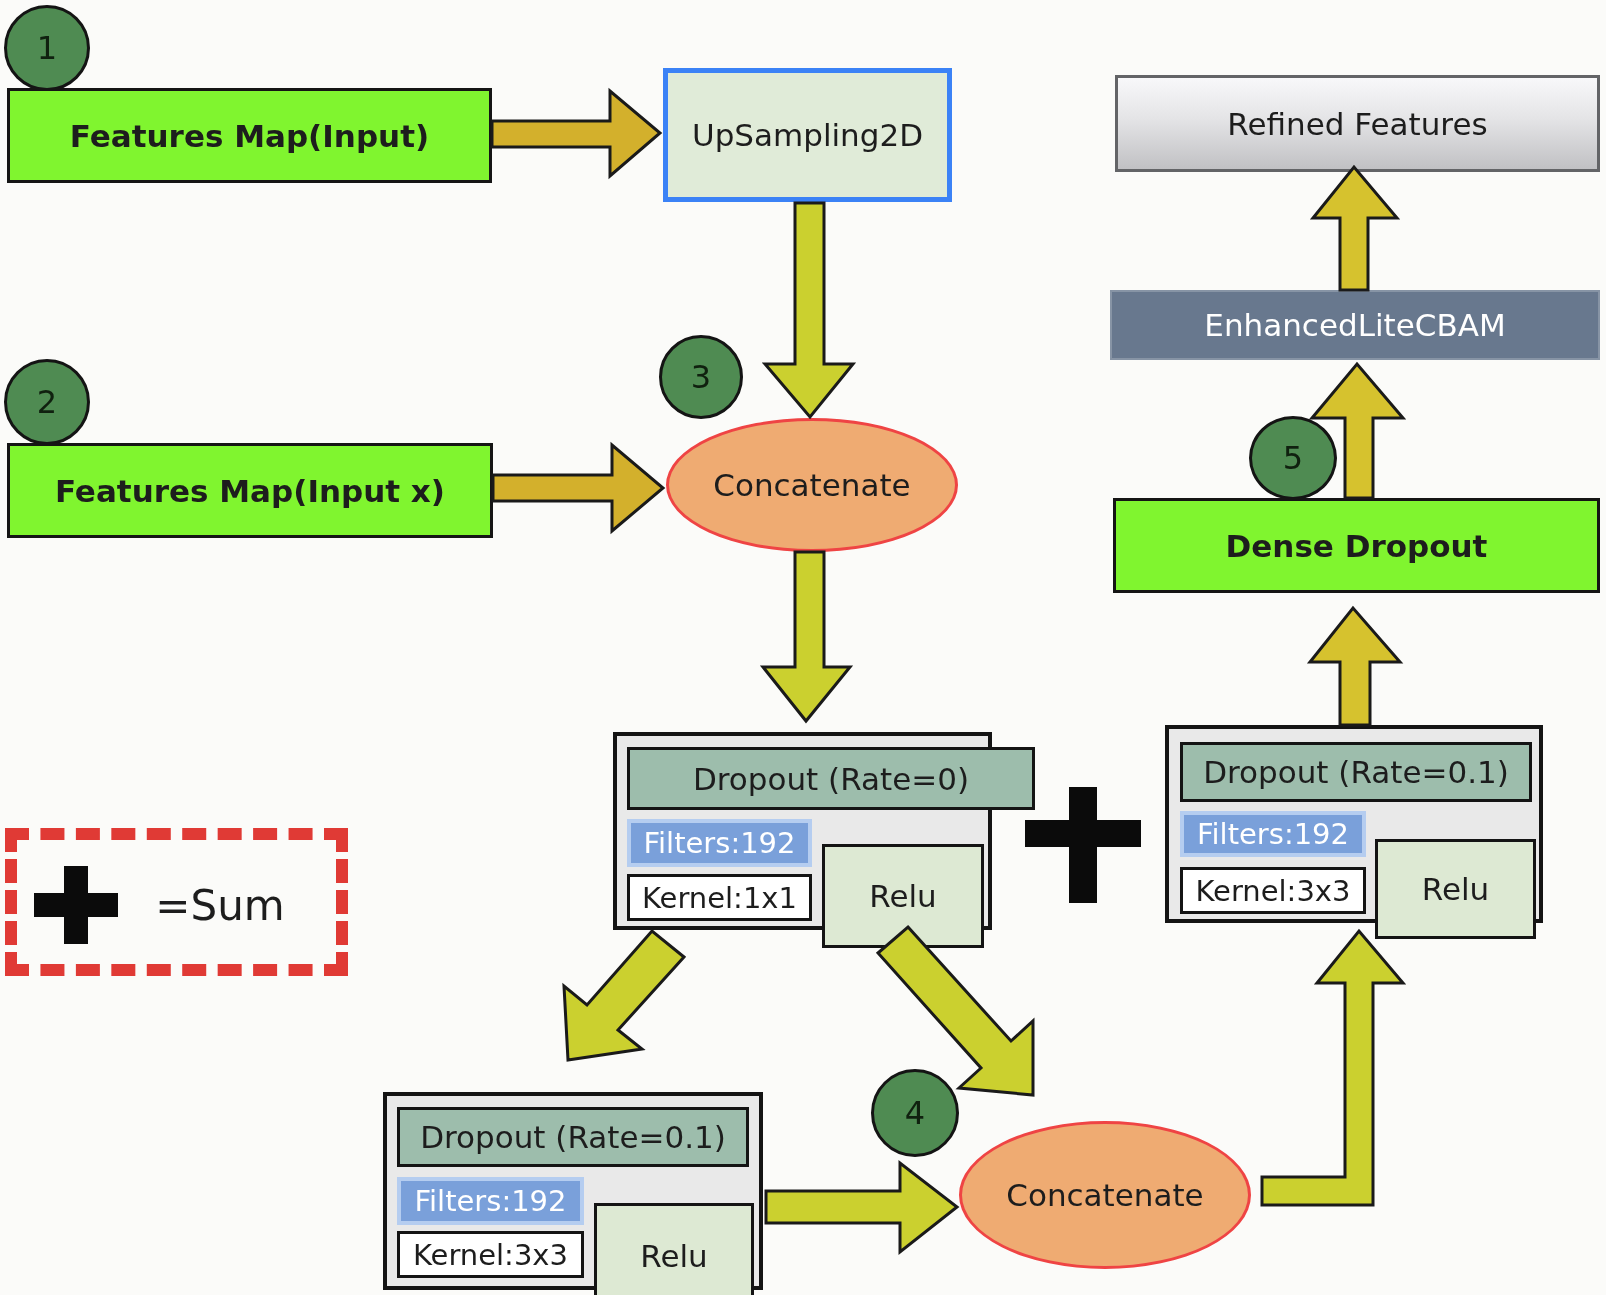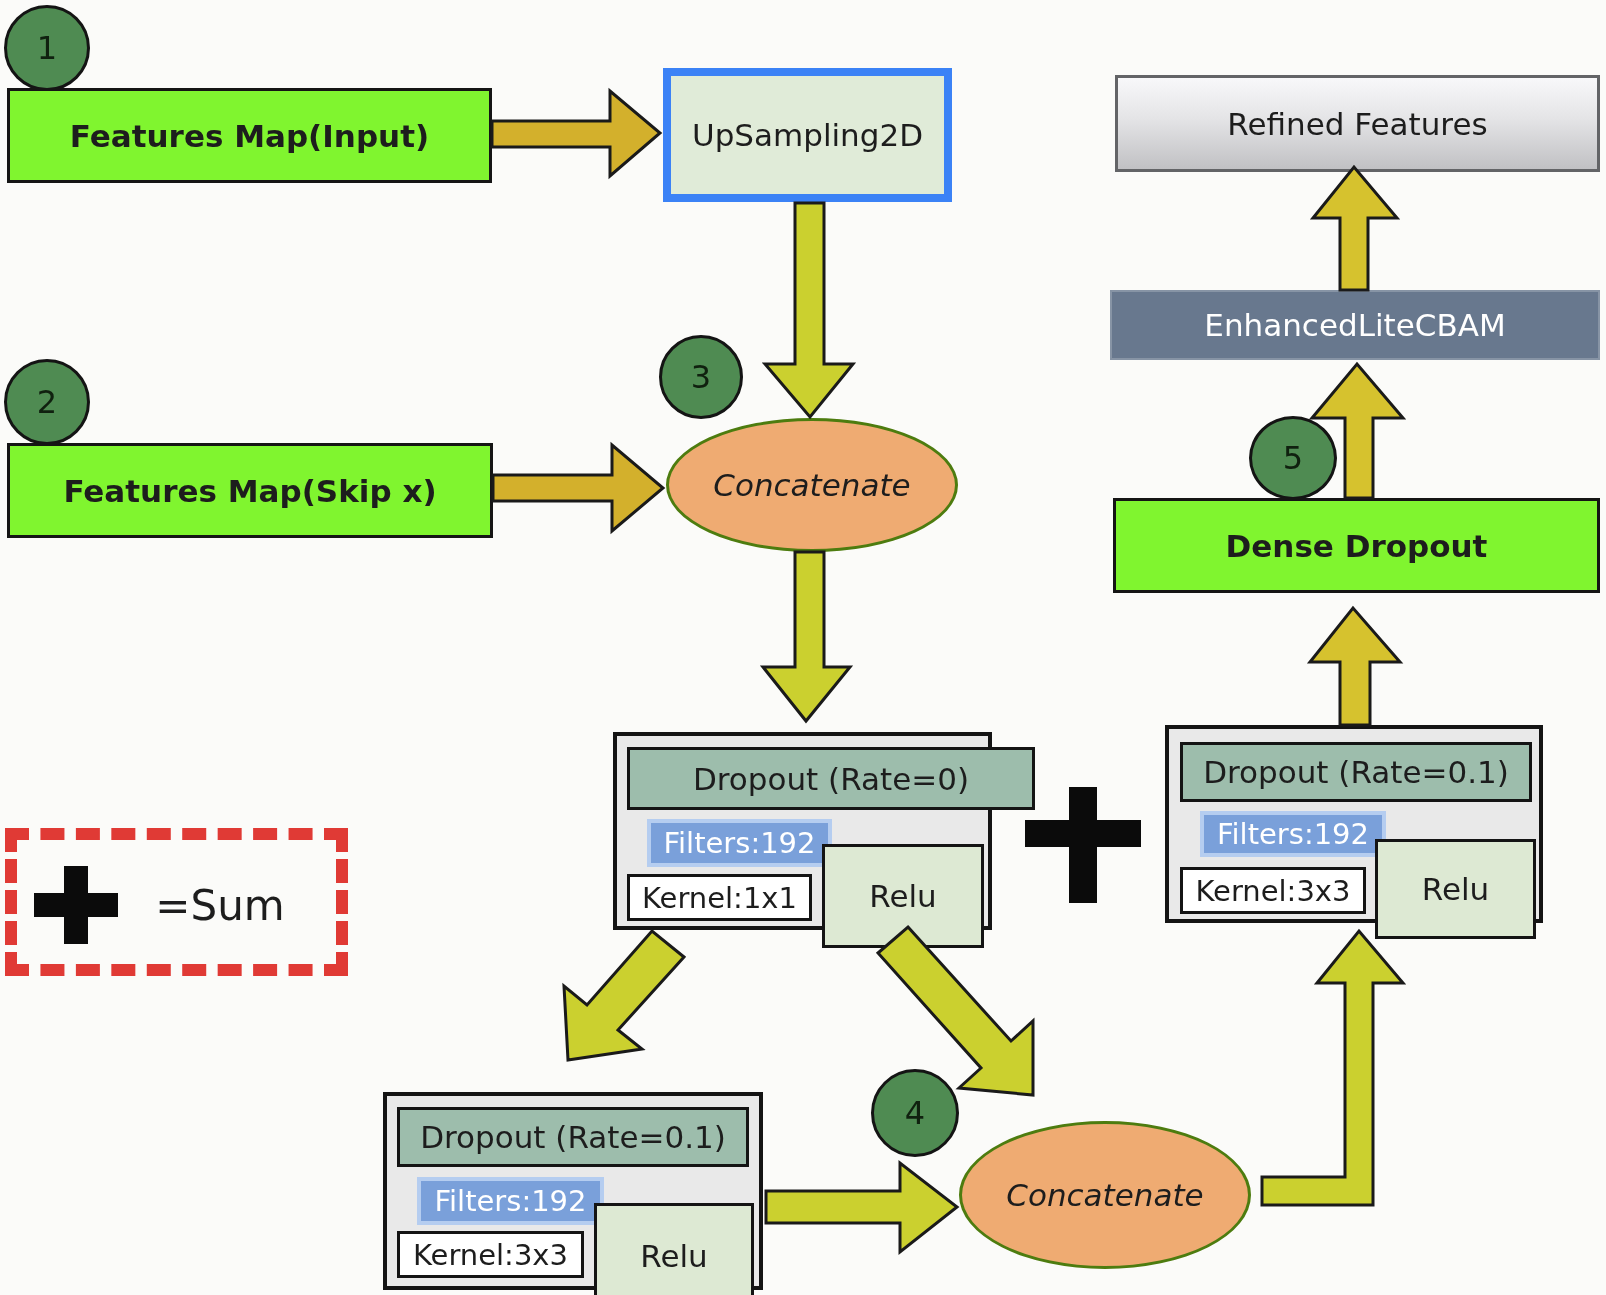--- a/index.html
+++ b/index.html
@@ -6,29 +6,29 @@
   #canvas{
     position:relative;width:1606px;height:1295px;overflow:hidden;
     background:var(--bg,#fbfbf9);
     font-family:"DejaVu Sans","Liberation Sans",sans-serif;
     color:#1d1d1d;
   }
   .abs{position:absolute;box-sizing:border-box;}
   .center{display:flex;align-items:center;justify-content:center;text-align:center;}
   .node{z-index:2;font-size:31px;}
   .green-box{background:var(--bright-green,#80f52f);border:3px solid #151515;font-weight:bold;}
-  .upsample-box{background:var(--upsampling-fill,#e0ebd8);border:8px solid #3b82f6;}
-  .ellipse{background:var(--concatenate-orange,#efab72);border:3px solid #4d7c0f;border-radius:50%;font-style:italic;}
+  .upsample-box{background:var(--upsampling-fill,#e0ebd8);border:5px solid #3b82f6;}
+  .ellipse{background:var(--concatenate-orange,#efab72);border:3px solid #ef4444;border-radius:50%;}
   .step-circle{
     z-index:1;background:var(--step-circle-green,#4f8b52);border:3px solid #141414;
     border-radius:50%;font-size:32px;color:#10210f;
   }
   .dropout-outer{background:var(--dropout-panel-gray,#e9e9e9);border:4px solid #141414;}
   .dropout-header{background:var(--dropout-header-sage,#9dbdac);border:3px solid #141414;font-size:31px;}
-  .chip-filters{background:var(--filters-blue,#7aa0da);border:4px solid #b5cdf0;color:#ffffff;font-size:29px;margin-left:20px;}
+  .chip-filters{background:var(--filters-blue,#7aa0da);border:4px solid #b5cdf0;color:#ffffff;font-size:29px;}
   .chip-kernel{background:#ffffff;border:3px solid #141414;font-size:29px;}
   .chip-relu{background:var(--relu-green,#dde9d3);border:3px solid #141414;font-size:31px;margin-top:22px;}
   .cbam-box{background:var(--cbam-slate,#68788e);border:2px solid #8794a5;color:#ffffff;font-size:31px;}
   .refined-box{
     background:linear-gradient(180deg,#f8f8fa 0%,#e4e4e6 45%,#c1c1c4 100%);
     border:3px solid #636467;font-size:31px;
   }
   .plus-shape{z-index:2;}
   .plus-shape .bar{position:absolute;background:#0b0b0b;}
   .legend-frame{
@@ -47,21 +47,21 @@
 
 <div id="canvas" style="--bg: #fbfbf9; --bright-green: #80f52f; --step-circle-green: #4f8b52; --upsampling-fill: #e0ebd8; --concatenate-orange: #efab72; --dropout-panel-gray: #e9e9e9; --dropout-header-sage: #9dbdac; --filters-blue: #7aa0da; --relu-green: #dde9d3; --cbam-slate: #68788e; --arrow-gold: #d3b02c; --arrow-yellow-green: #cbd02f; --arrow-gold-right: #d6c22e; --legend-dash-red: #e03a35;">
 
   <div class="abs center step-circle" style="left:4px;top:5px;width:86px;height:86px;">1</div>
   <div class="abs center step-circle" style="left:4px;top:359px;width:86px;height:86px;">2</div>
   <div class="abs center step-circle" style="left:659px;top:335px;width:84px;height:84px;">3</div>
   <div class="abs center step-circle" style="left:871px;top:1069px;width:88px;height:88px;">4</div>
   <div class="abs center step-circle" style="left:1249px;top:416px;width:88px;height:84px;">5</div>
 
   <div class="abs center node green-box" style="left:7px;top:88px;width:485px;height:95px;">Features Map(Input)</div>
-  <div class="abs center node green-box" style="left:7px;top:443px;width:486px;height:95px;">Features Map(Skip x)</div>
+  <div class="abs center node green-box" style="left:7px;top:443px;width:486px;height:95px;">Features Map(Input x)</div>
 
   <div class="abs center node upsample-box" style="left:663px;top:68px;width:289px;height:134px;">UpSampling2D</div>
 
   <div class="abs center node ellipse" style="left:666px;top:418px;width:292px;height:134px;">Concatenate</div>
   <div class="abs center node ellipse" style="left:959px;top:1121px;width:292px;height:148px;">Concatenate</div>
 
   <div class="abs node dropout-outer" style="left:613px;top:732px;width:379px;height:198px;">
     <div class="abs center dropout-header" style="left:10px;top:11px;width:408px;height:63px;">Dropout (Rate=0)</div>
     <div class="abs center chip-filters" style="left:10px;top:83px;width:185px;height:48px;">Filters:192</div>
     <div class="abs center chip-kernel" style="left:10px;top:138px;width:185px;height:47px;">Kernel:1x1</div>

